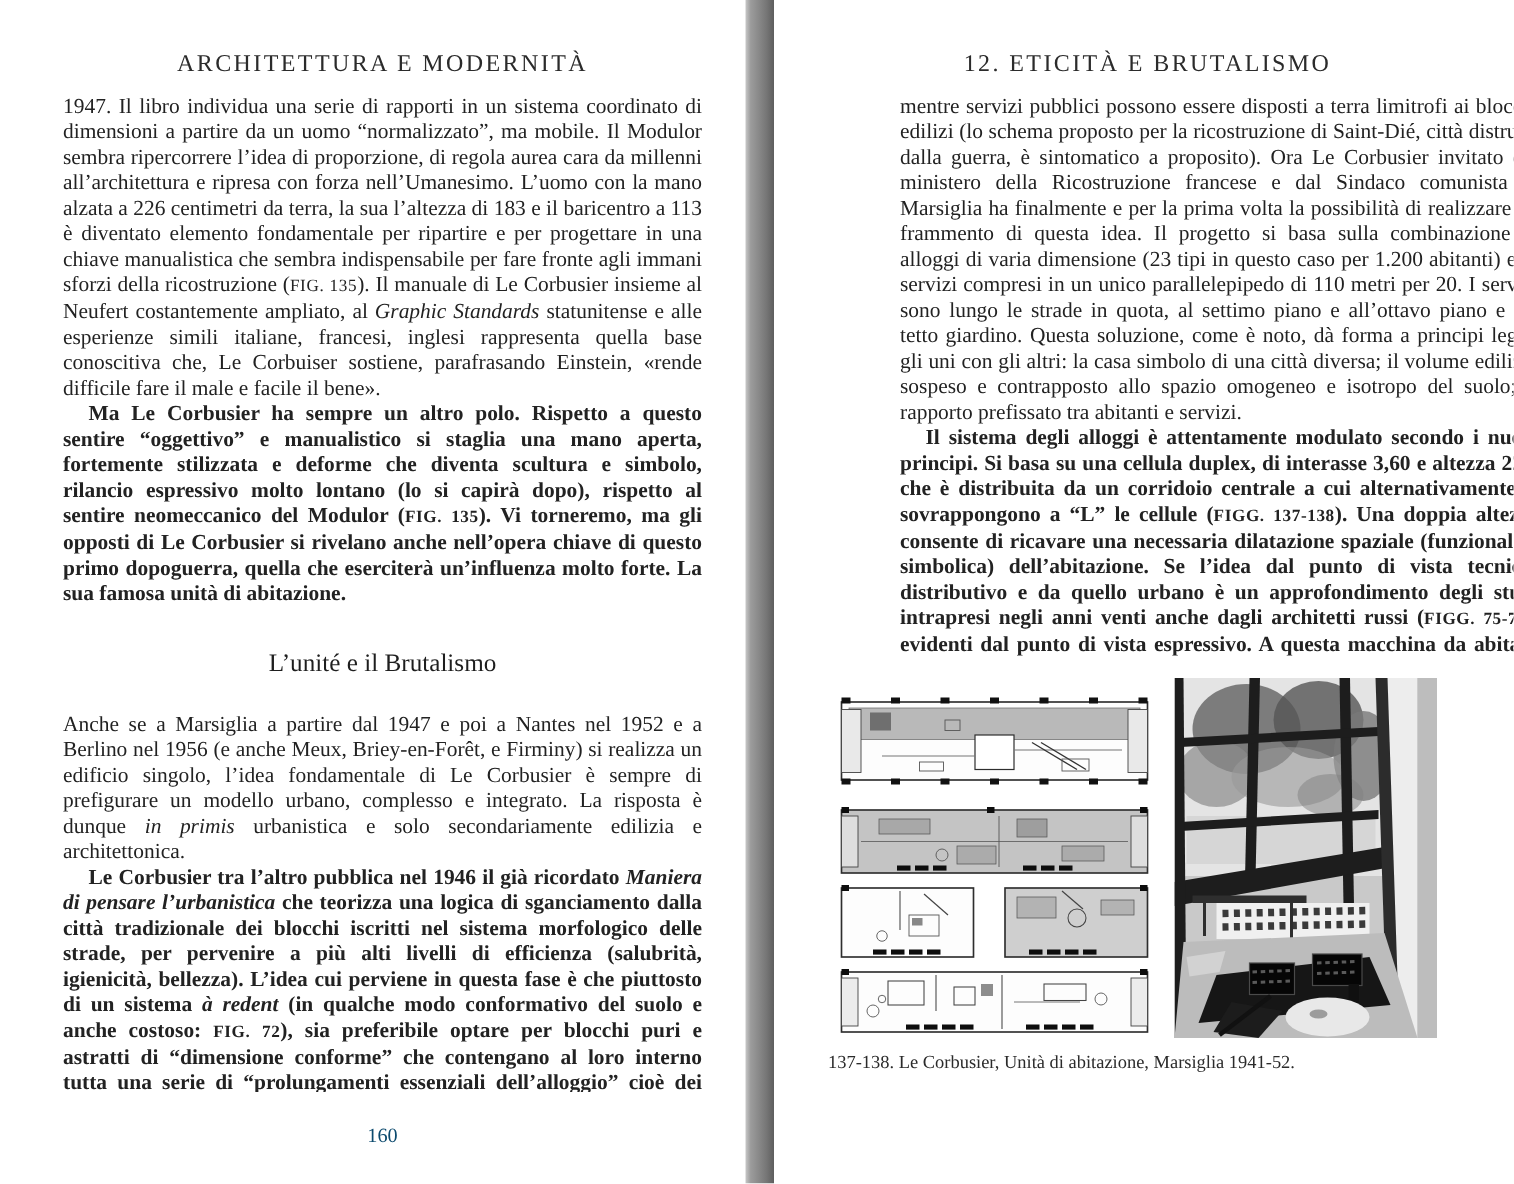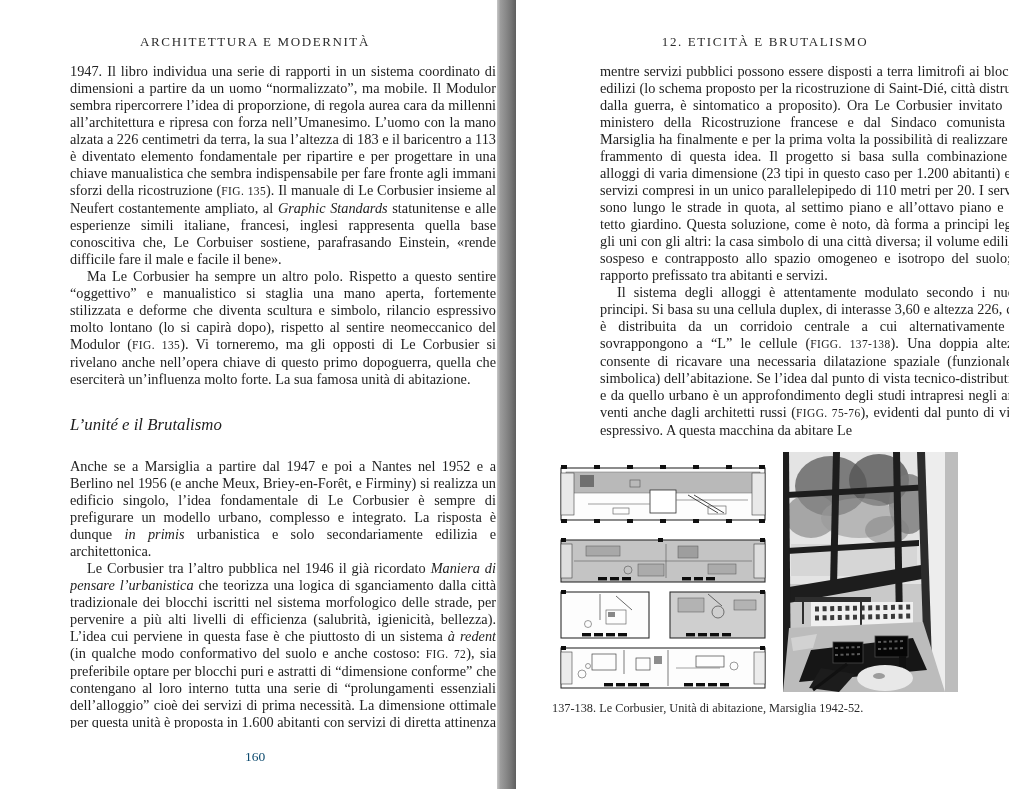--- a/index.html
+++ b/index.html
@@ -11,36 +11,36 @@
   }
   .page{position:absolute;top:0;height:789px;background:#ffffff;}
   .page-left{left:0;width:497px;}
   .page-right{left:516px;width:593px;}
   .gutter{
     position:absolute;top:0;left:497px;width:19px;height:789px;
     background:linear-gradient(90deg,#c7c7c7 0%,#9c9c9c 18%,#8a8a8a 45%,#757575 75%,#5e5e5e 100%);
   }
   .running-head{
     position:absolute;top:34px;text-align:center;
-    font-size:13px;letter-spacing:1.6px;color:#2b2b2b;
+    font-size:16px;letter-spacing:1.6px;color:#2b2b2b;
     width:426px;
   }
   .page-left .running-head{left:42px;}
   .page-right .running-head{left:36px;}
   .page-body{
     position:absolute;top:63px;width:426px;overflow:hidden;
     font-size:14.3px;line-height:17px;text-align:justify;
   }
-  .page-left .page-body{left:42px;height:665px;margin-left:28px;}
+  .page-left .page-body{left:42px;height:665px;}
   .page-right .page-body{left:36px;height:378px;margin-left:48px;}
   .page-body p{margin:0;padding:0;}
-  .page-body p.indent{text-indent:17px;}
+  .page-body p.indent{text-indent:17px;font-weight:bold;}
   .section-heading{
-    font-size:16.8px;line-height:20px;
-    margin:27px 0 23px 0;text-indent:0;color:#1e1e1e;font-style:italic;
+    text-align:center;font-size:16.8px;line-height:20px;
+    margin:27px 0 23px 0;text-indent:0;color:#1e1e1e;
   }
   .sc{font-size:0.8em;letter-spacing:0.4px;}
   .italic{font-style:italic;}
   .folio{
     position:absolute;top:749px;text-align:center;
     font-size:13.5px;color:#0c4a6e;width:426px;
   }
   .page-left .folio{left:42px;}
   .page-right .folio{left:36px;}
   .figures{position:absolute;top:452px;left:36px;width:426px;height:240px;}
@@ -240,14 +240,14 @@
         <rect x="116" y="204" width="7" height="16" fill="#101010"></rect>
         <ellipse cx="102" cy="226" rx="28" ry="13" fill="#e8e8e8"></ellipse>
         <ellipse cx="96" cy="224" rx="6" ry="3" fill="#9c9c9c"></ellipse>
         <polygon points="38,216 72,222 56,240 26,236" fill="#1c1c1c"></polygon>
         <line x1="30" y1="238" x2="64" y2="212" stroke="#111" stroke-width="3"></line>
         <polygon points="8,186 34,182 30,196 10,199" fill="#d2d2d2"></polygon>
       </g>
     </svg>
   </div>
 
-  <div class="caption">137-138. Le Corbusier, Unità di abitazione, Marsiglia 1942-52.</div>
+  <div class="caption">137-138. Le Corbusier, Unità di abitazione, Marsiglia 1941-52.</div>
 </div>
 
 </body></html>

